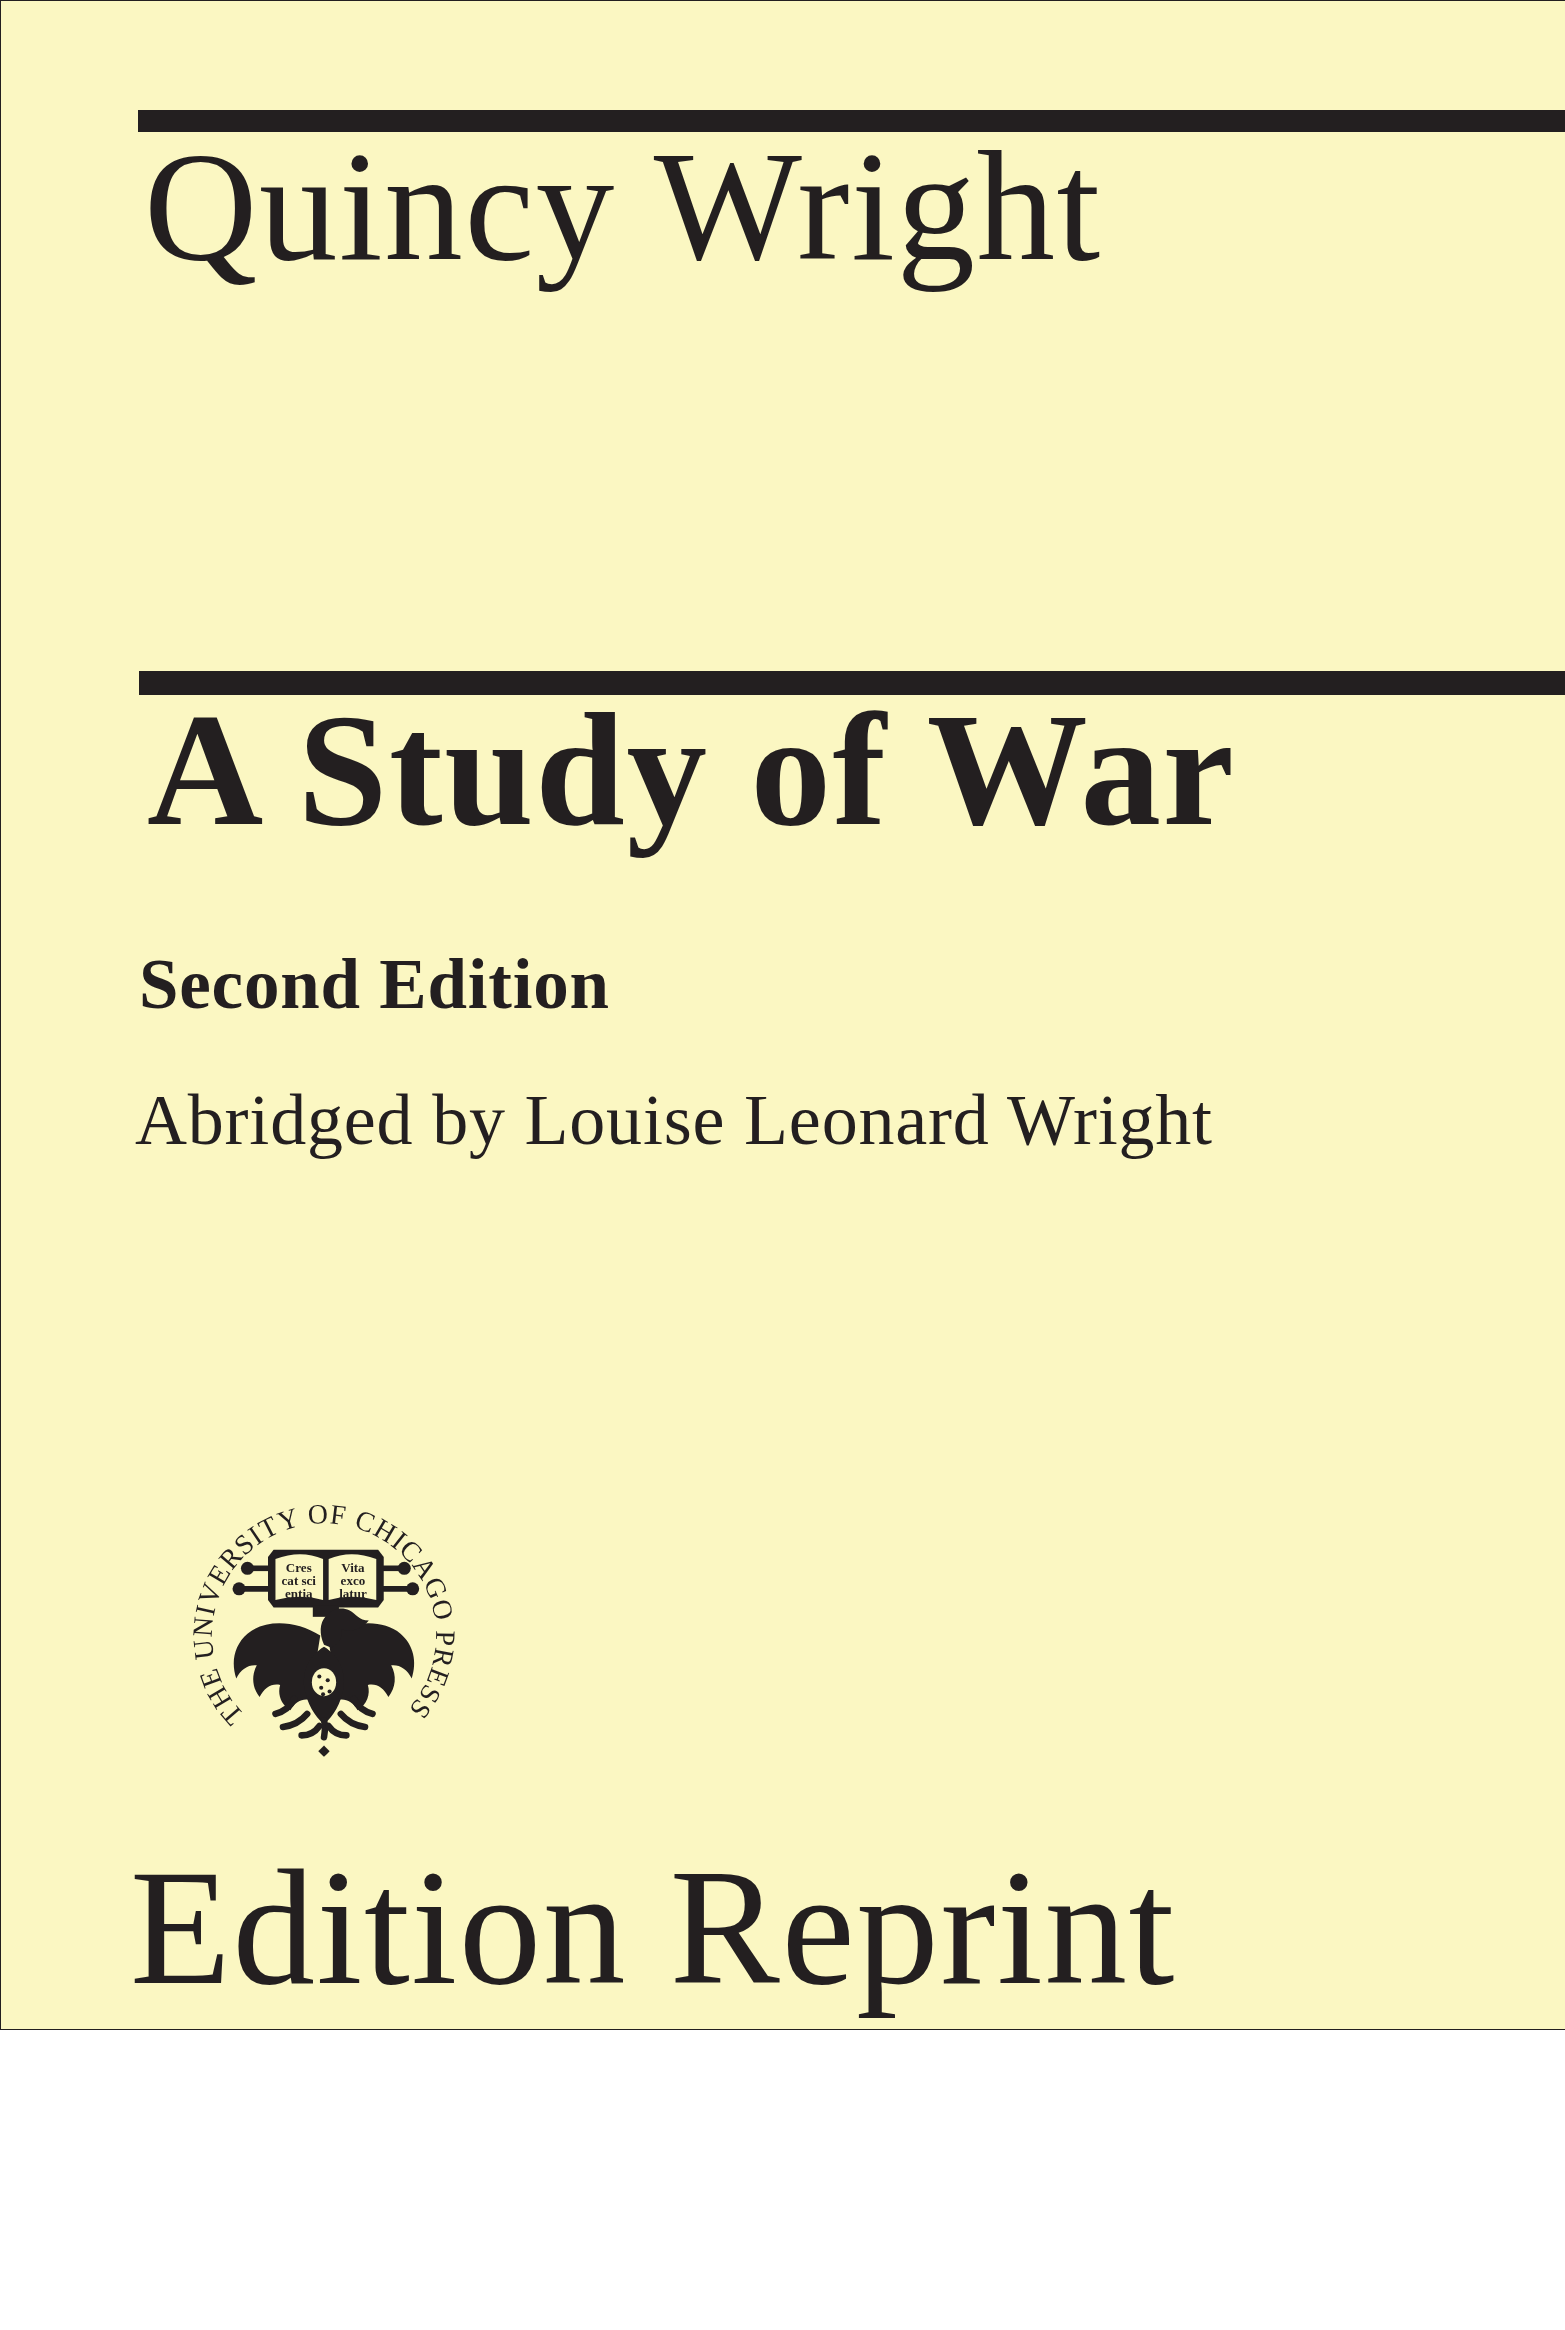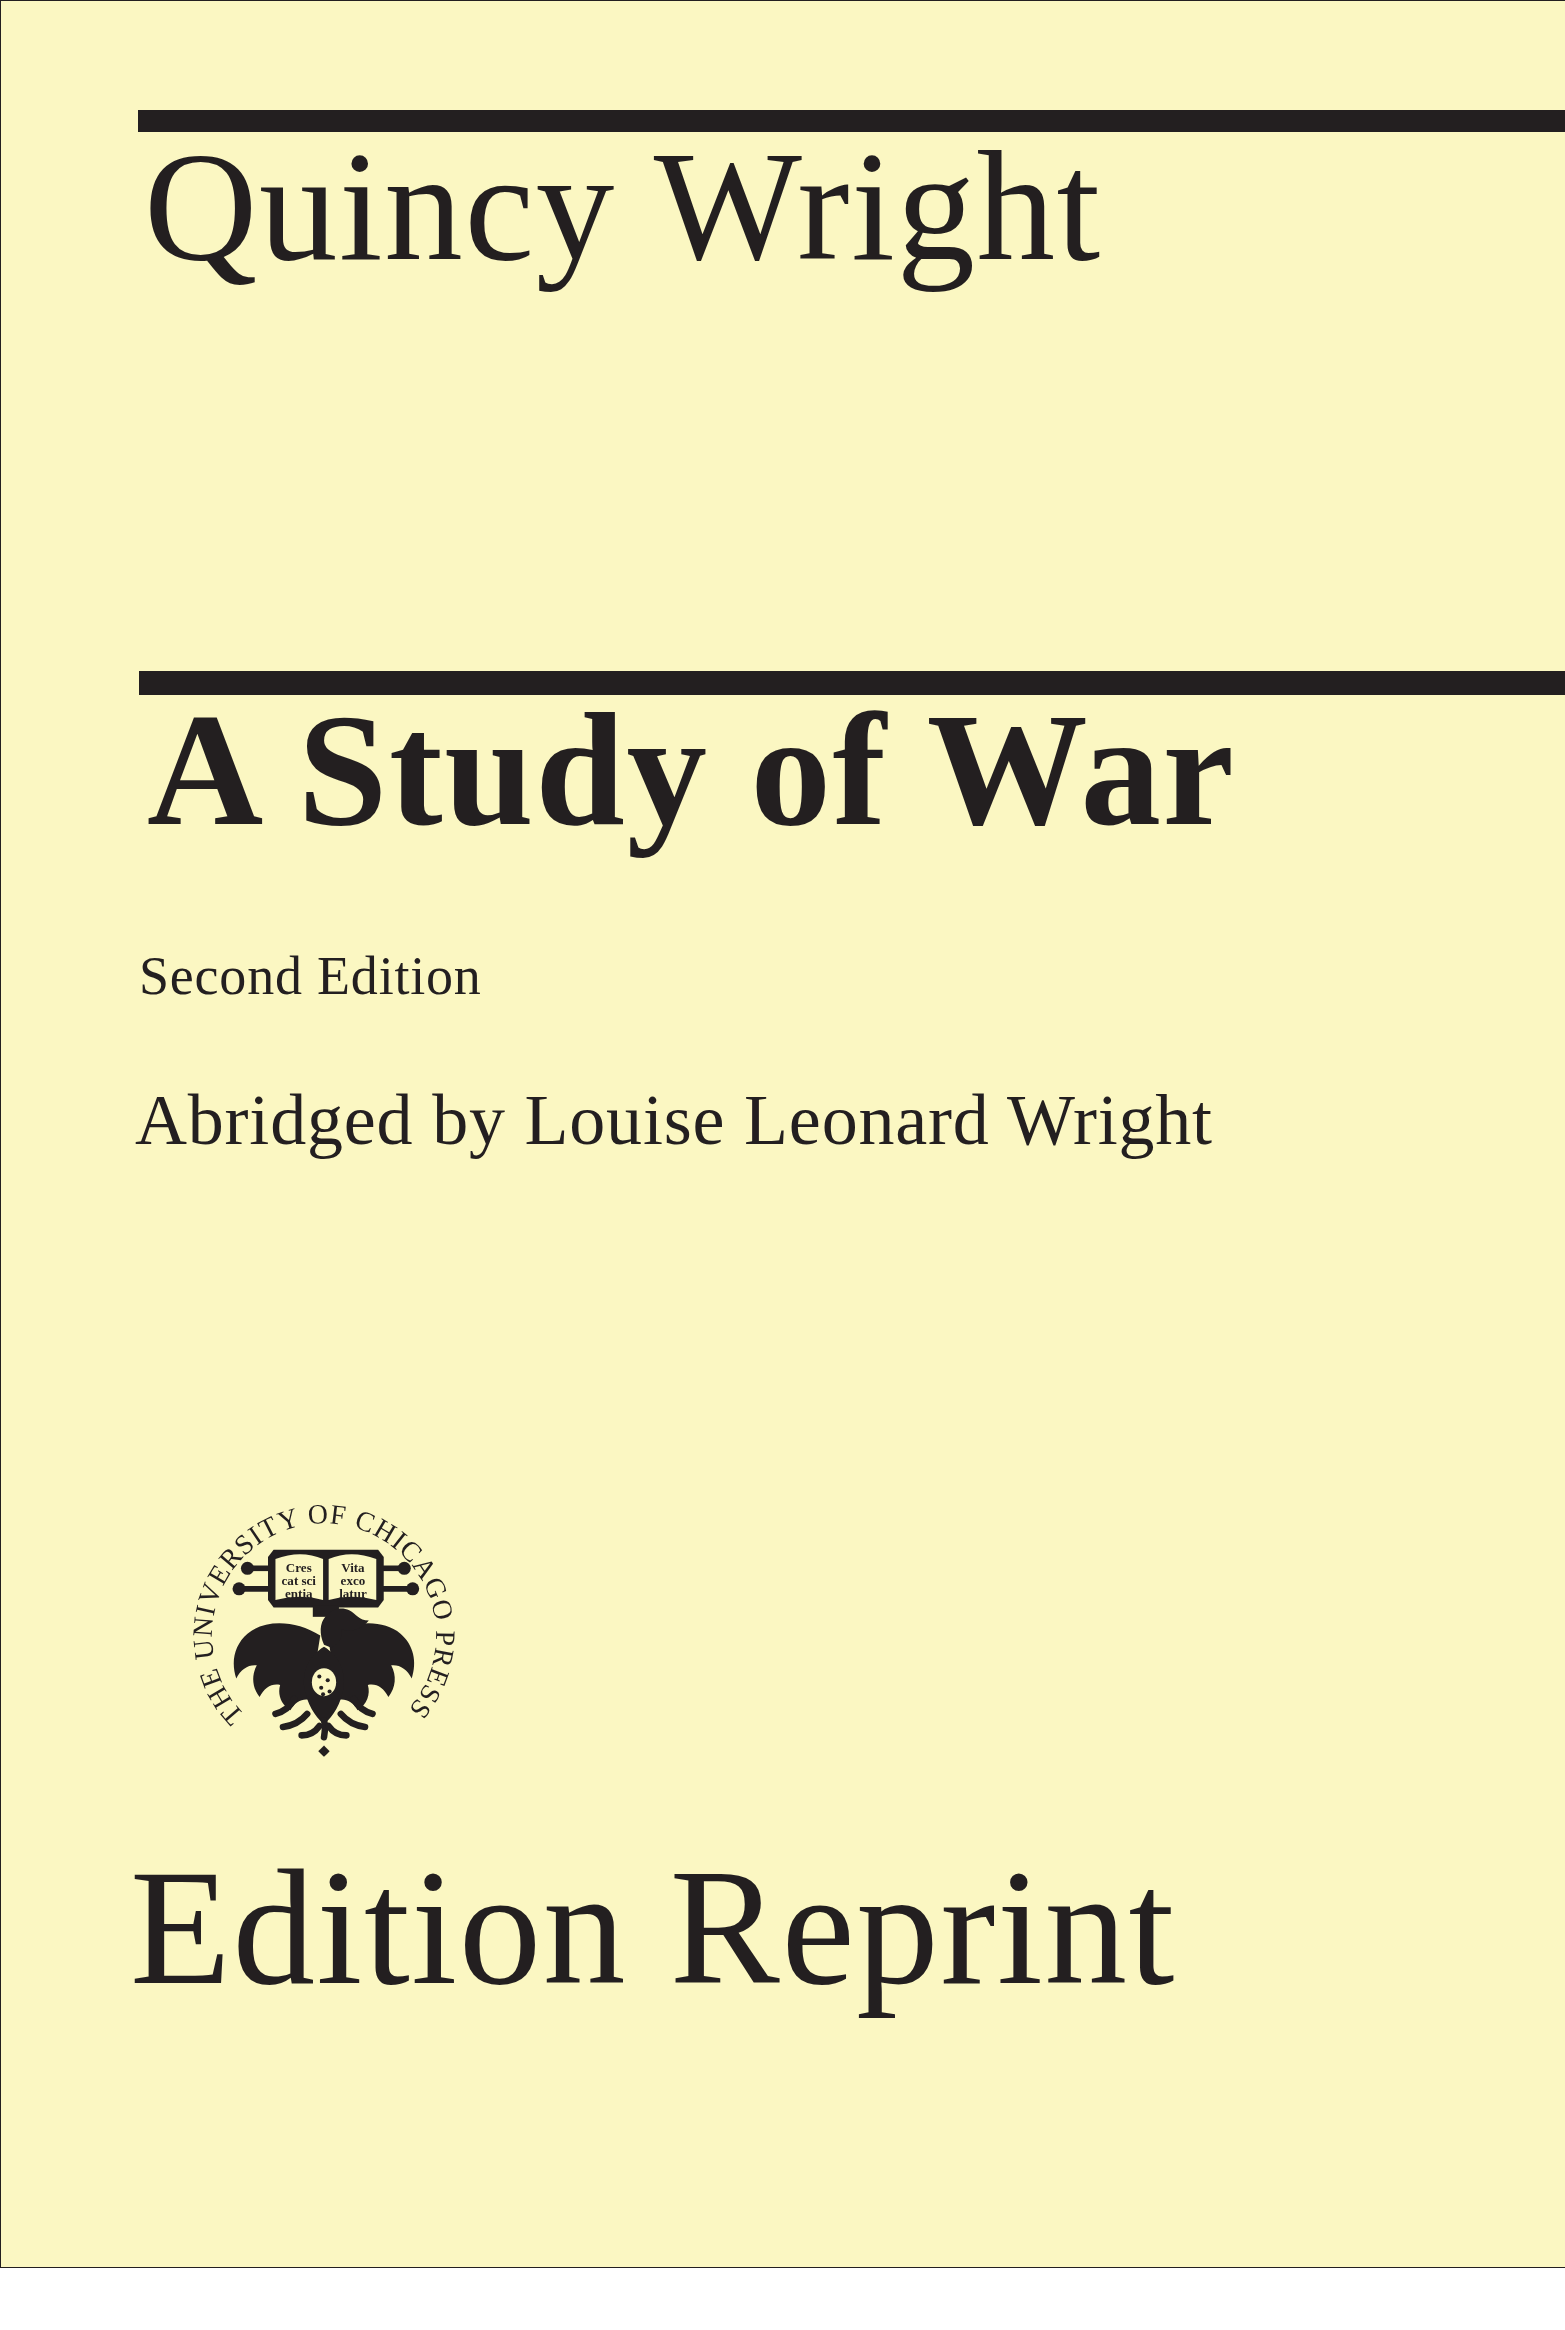--- a/index.html
+++ b/index.html
@@ -7,21 +7,21 @@
     --ink:#231F20;
   }
   html,body{margin:0;padding:0;}
   body{
     width:1566px;height:2330px;
     background:#ffffff;
     font-family:"Liberation Serif", serif;
   }
   .cover{
     position:absolute;left:0;top:0;
-    width:1566px;height:2268px;
+    width:1566px;height:2030px;
     box-sizing:border-box;
     background:var(--cream);
     border:1.6px solid var(--ink);
     color:var(--ink);
     overflow:hidden;
   }
   .rule{position:absolute;background:var(--ink);}
   .rule-top{left:137px;right:0;top:109px;height:22px;}
   .rule-mid{left:138px;right:0;top:670px;height:24px;}
   .author{
@@ -29,21 +29,21 @@
     font-size:157px;font-weight:normal;line-height:1;letter-spacing:1.6px;
     white-space:nowrap;
   }
   .title{
     position:absolute;left:146px;top:689px;margin:0;
     font-size:161px;font-weight:bold;line-height:1;letter-spacing:1.6px;
     white-space:nowrap;
   }
   .edition{
     position:absolute;left:138px;top:948px;
-    font-size:54px;line-height:1;letter-spacing:0.8px;white-space:nowrap;
+    font-size:71px;line-height:1;letter-spacing:0.8px;white-space:nowrap;font-weight:bold;
   }
   .abridged{
     position:absolute;left:134px;top:1083px;
     font-size:72px;line-height:1;letter-spacing:0.8px;white-space:nowrap;
   }
   .seal{
     position:absolute;left:183px;top:1493px;width:280px;height:283px;
   }
   .seal svg{width:100%;height:100%;display:block;}
   .seal text{fill:var(--ink);font-family:"Liberation Serif", serif;}

